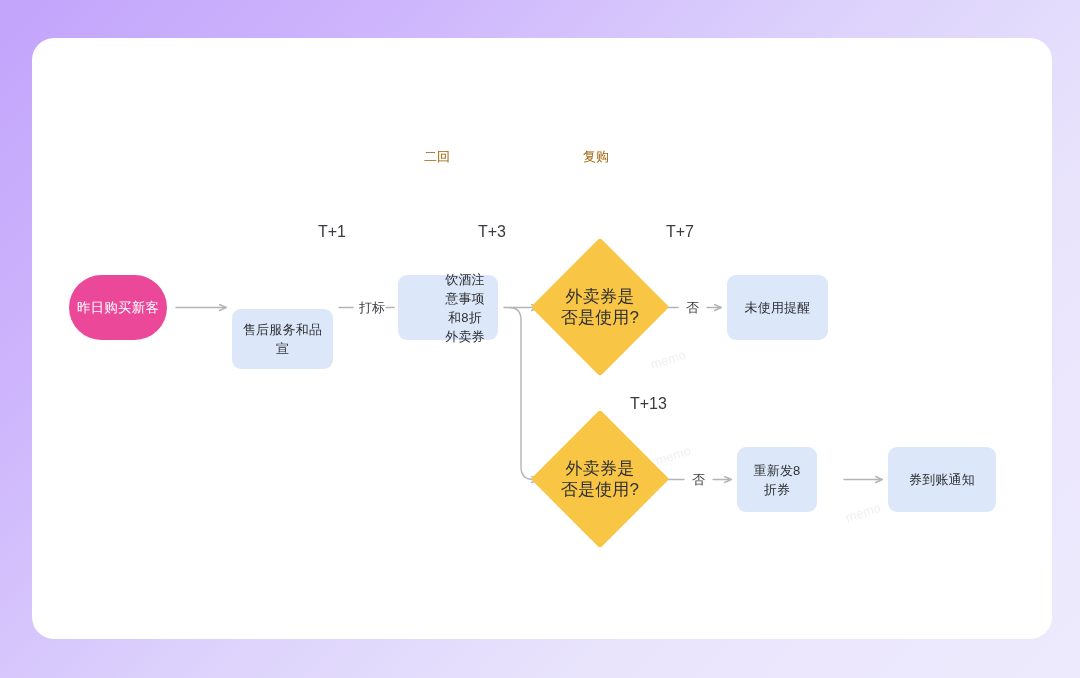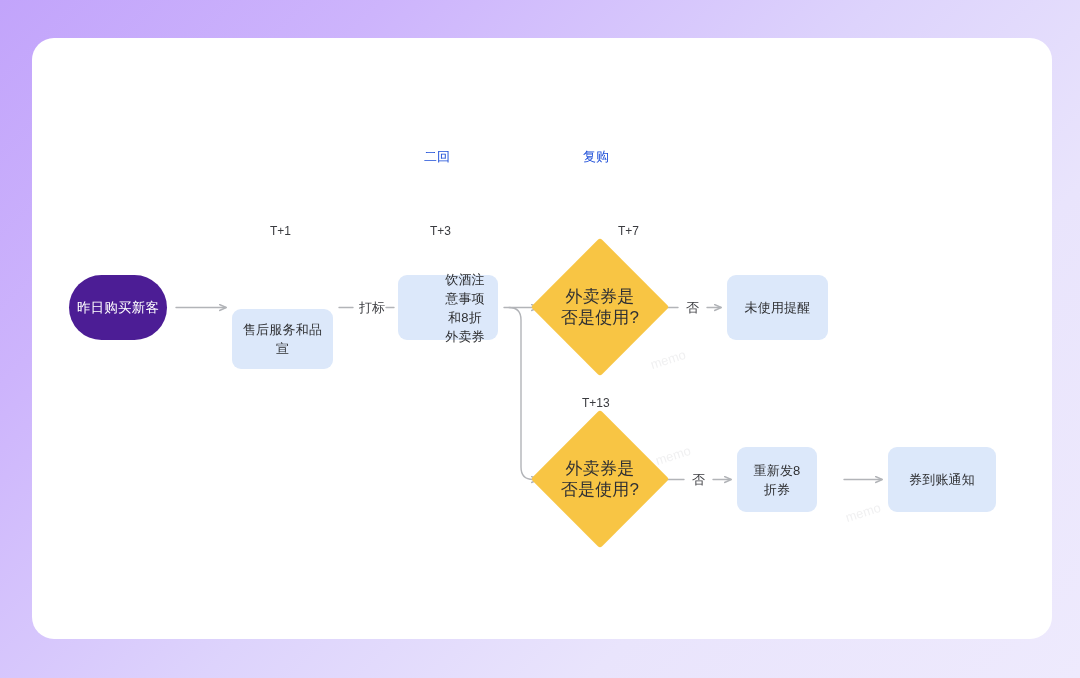--- a/index.html
+++ b/index.html
@@ -50,21 +50,21 @@
     display: flex;
     align-items: center;
     justify-content: center;
     text-align: center;
     color: #2f3033;
     font-size: 13px;
     line-height: 19px;
     letter-spacing: .2px;
   }
   .node.start {
-    background: #4c1d95;
+    background: #ec4899;
     color: #ffffff;
     border-radius: 34px;
     font-size: 13.5px;
   }
   .node.box {
     background: #dce8fa;
     border-radius: 9px;
     padding: 6px 10px;
   }
   .node.diamond-wrap {
@@ -90,22 +90,22 @@
   }
 
   
   .label {
     position: absolute;
     color: #3c3d41;
     font-size: 13px;
     line-height: 17px;
     white-space: nowrap;
   }
-  .label.stage-label { color: #1d4ed8; font-size: 13px; }
-  .label.time-label  { color: #3a3b3f; font-size: 12px; }
+  .label.stage-label { color: #a16207; font-size: 13px; }
+  .label.time-label  { color: #3a3b3f; font-size: 16px; margin-left: 48px; }
   .label.edge-label  { color: #3c3d41; font-size: 13px; }
   .wm {
     position: absolute;
     color: rgba(160,160,170,0.16);
     font-size: 13px;
     transform: rotate(-18deg);
     white-space: nowrap;
     user-select: none;
   }
 </style>

